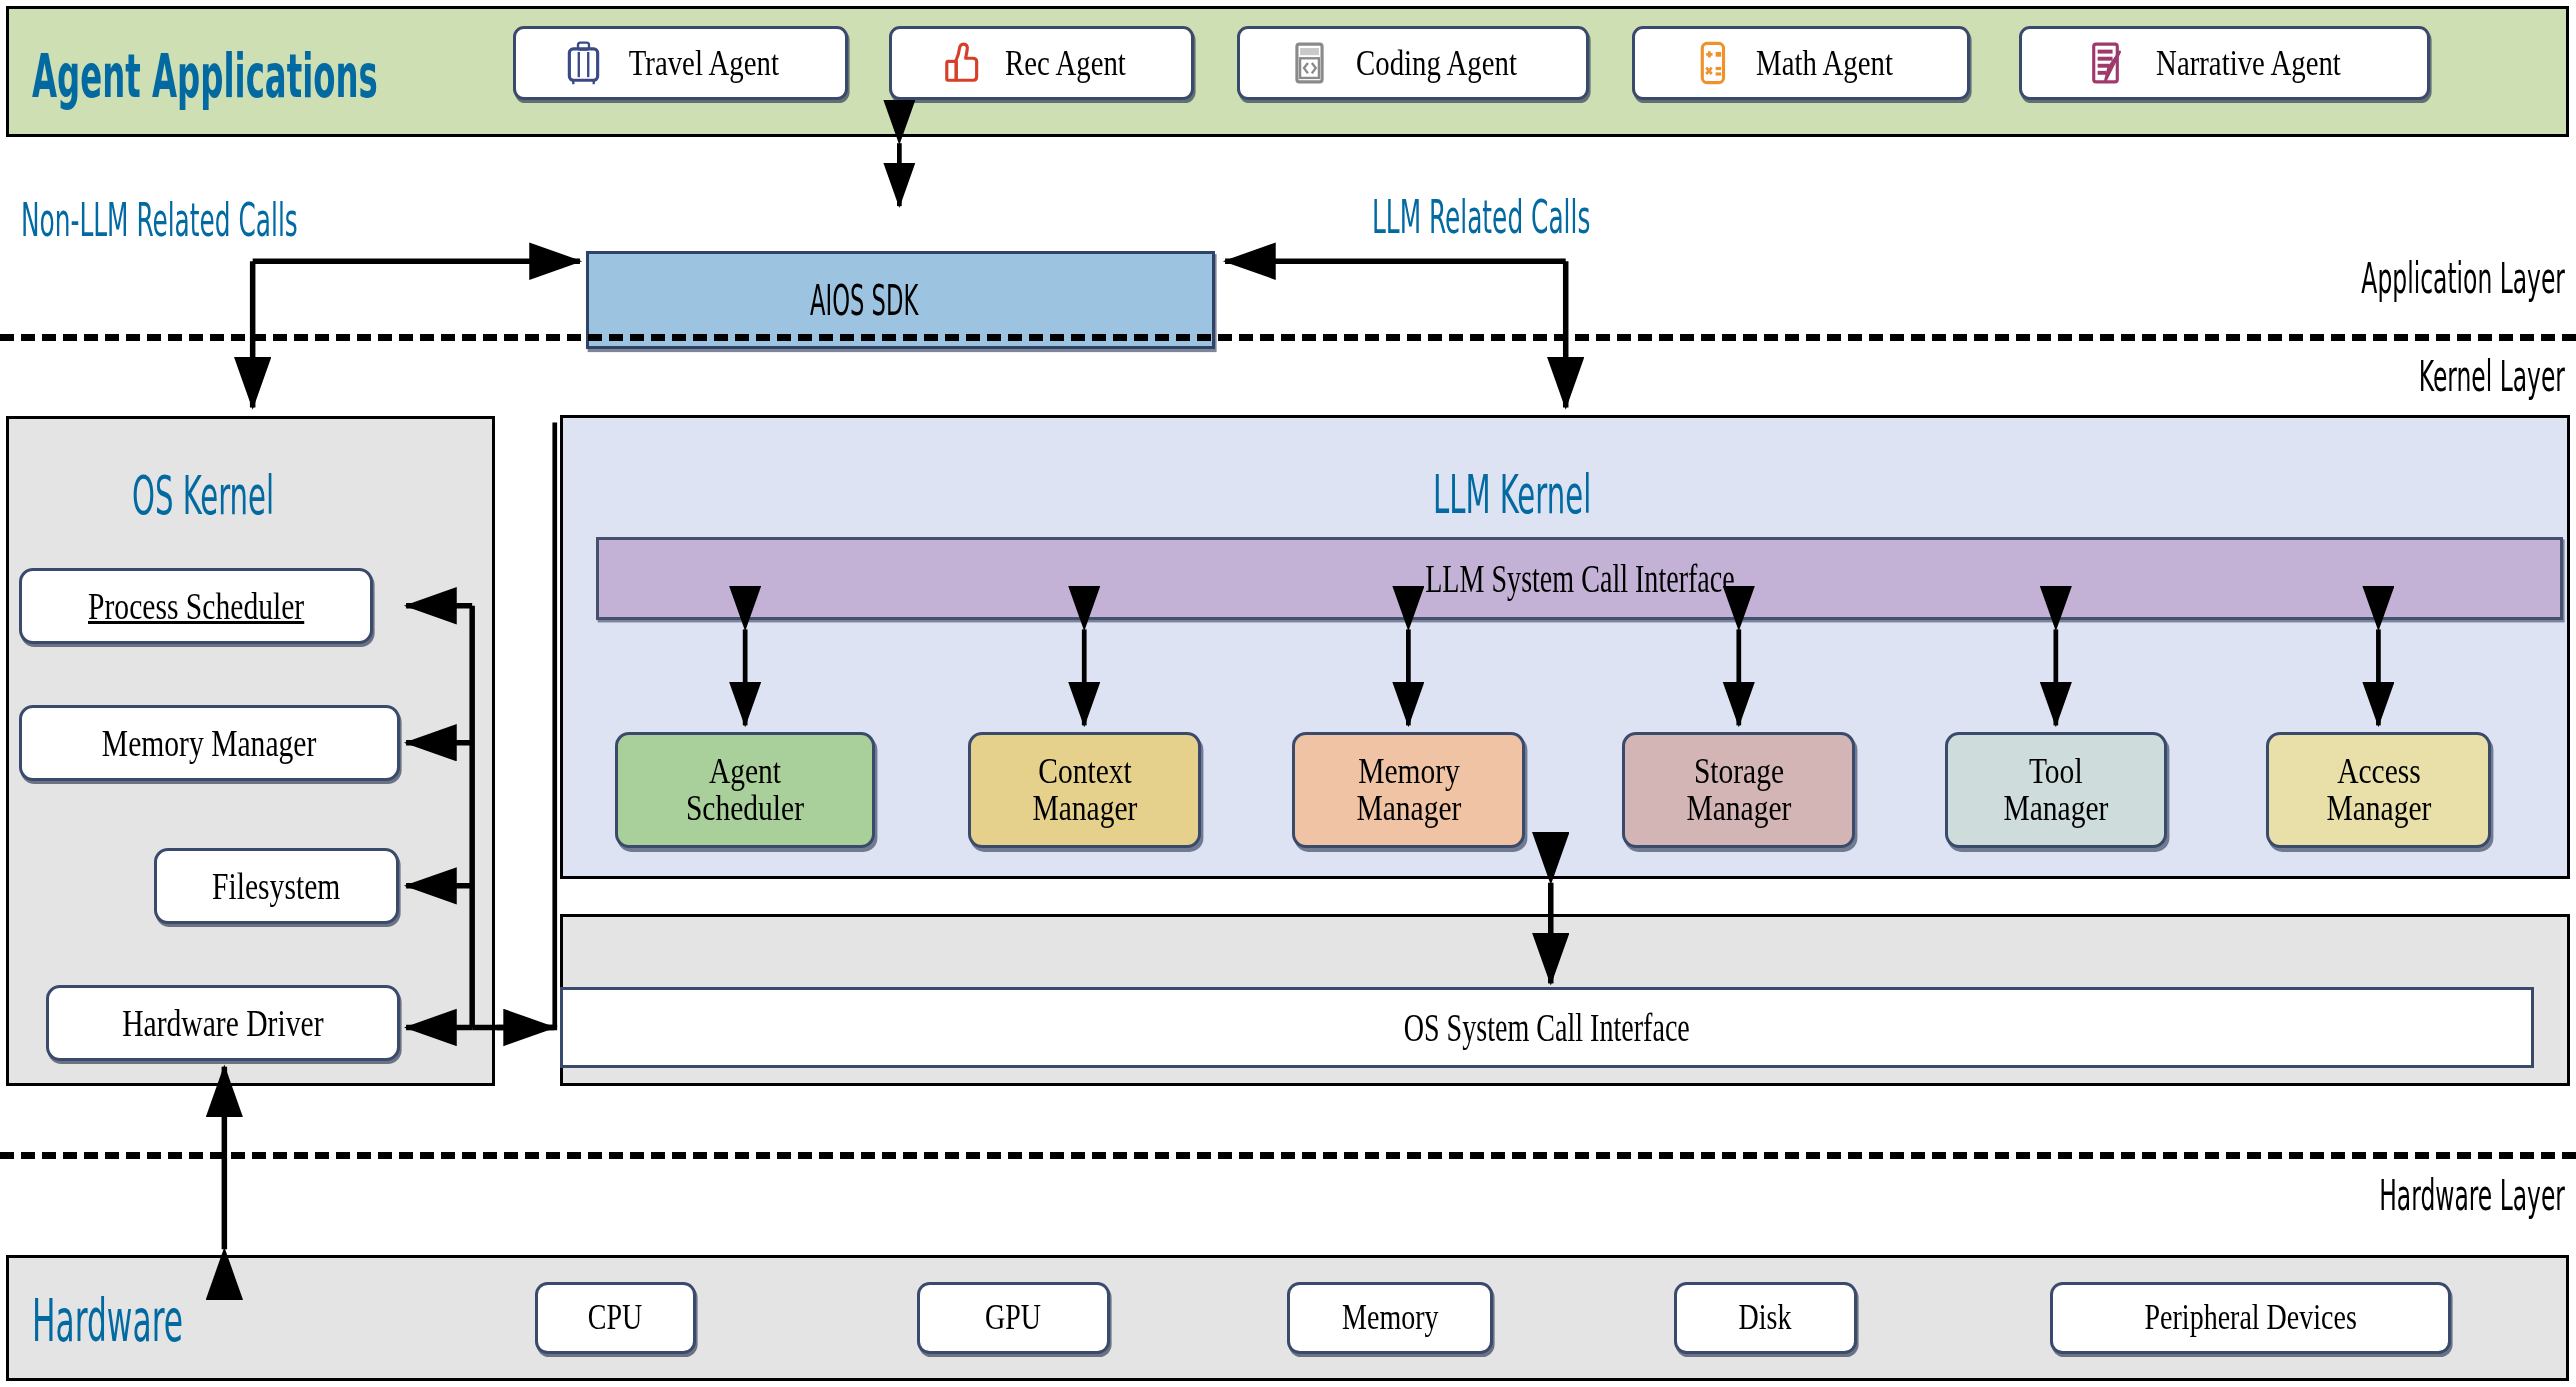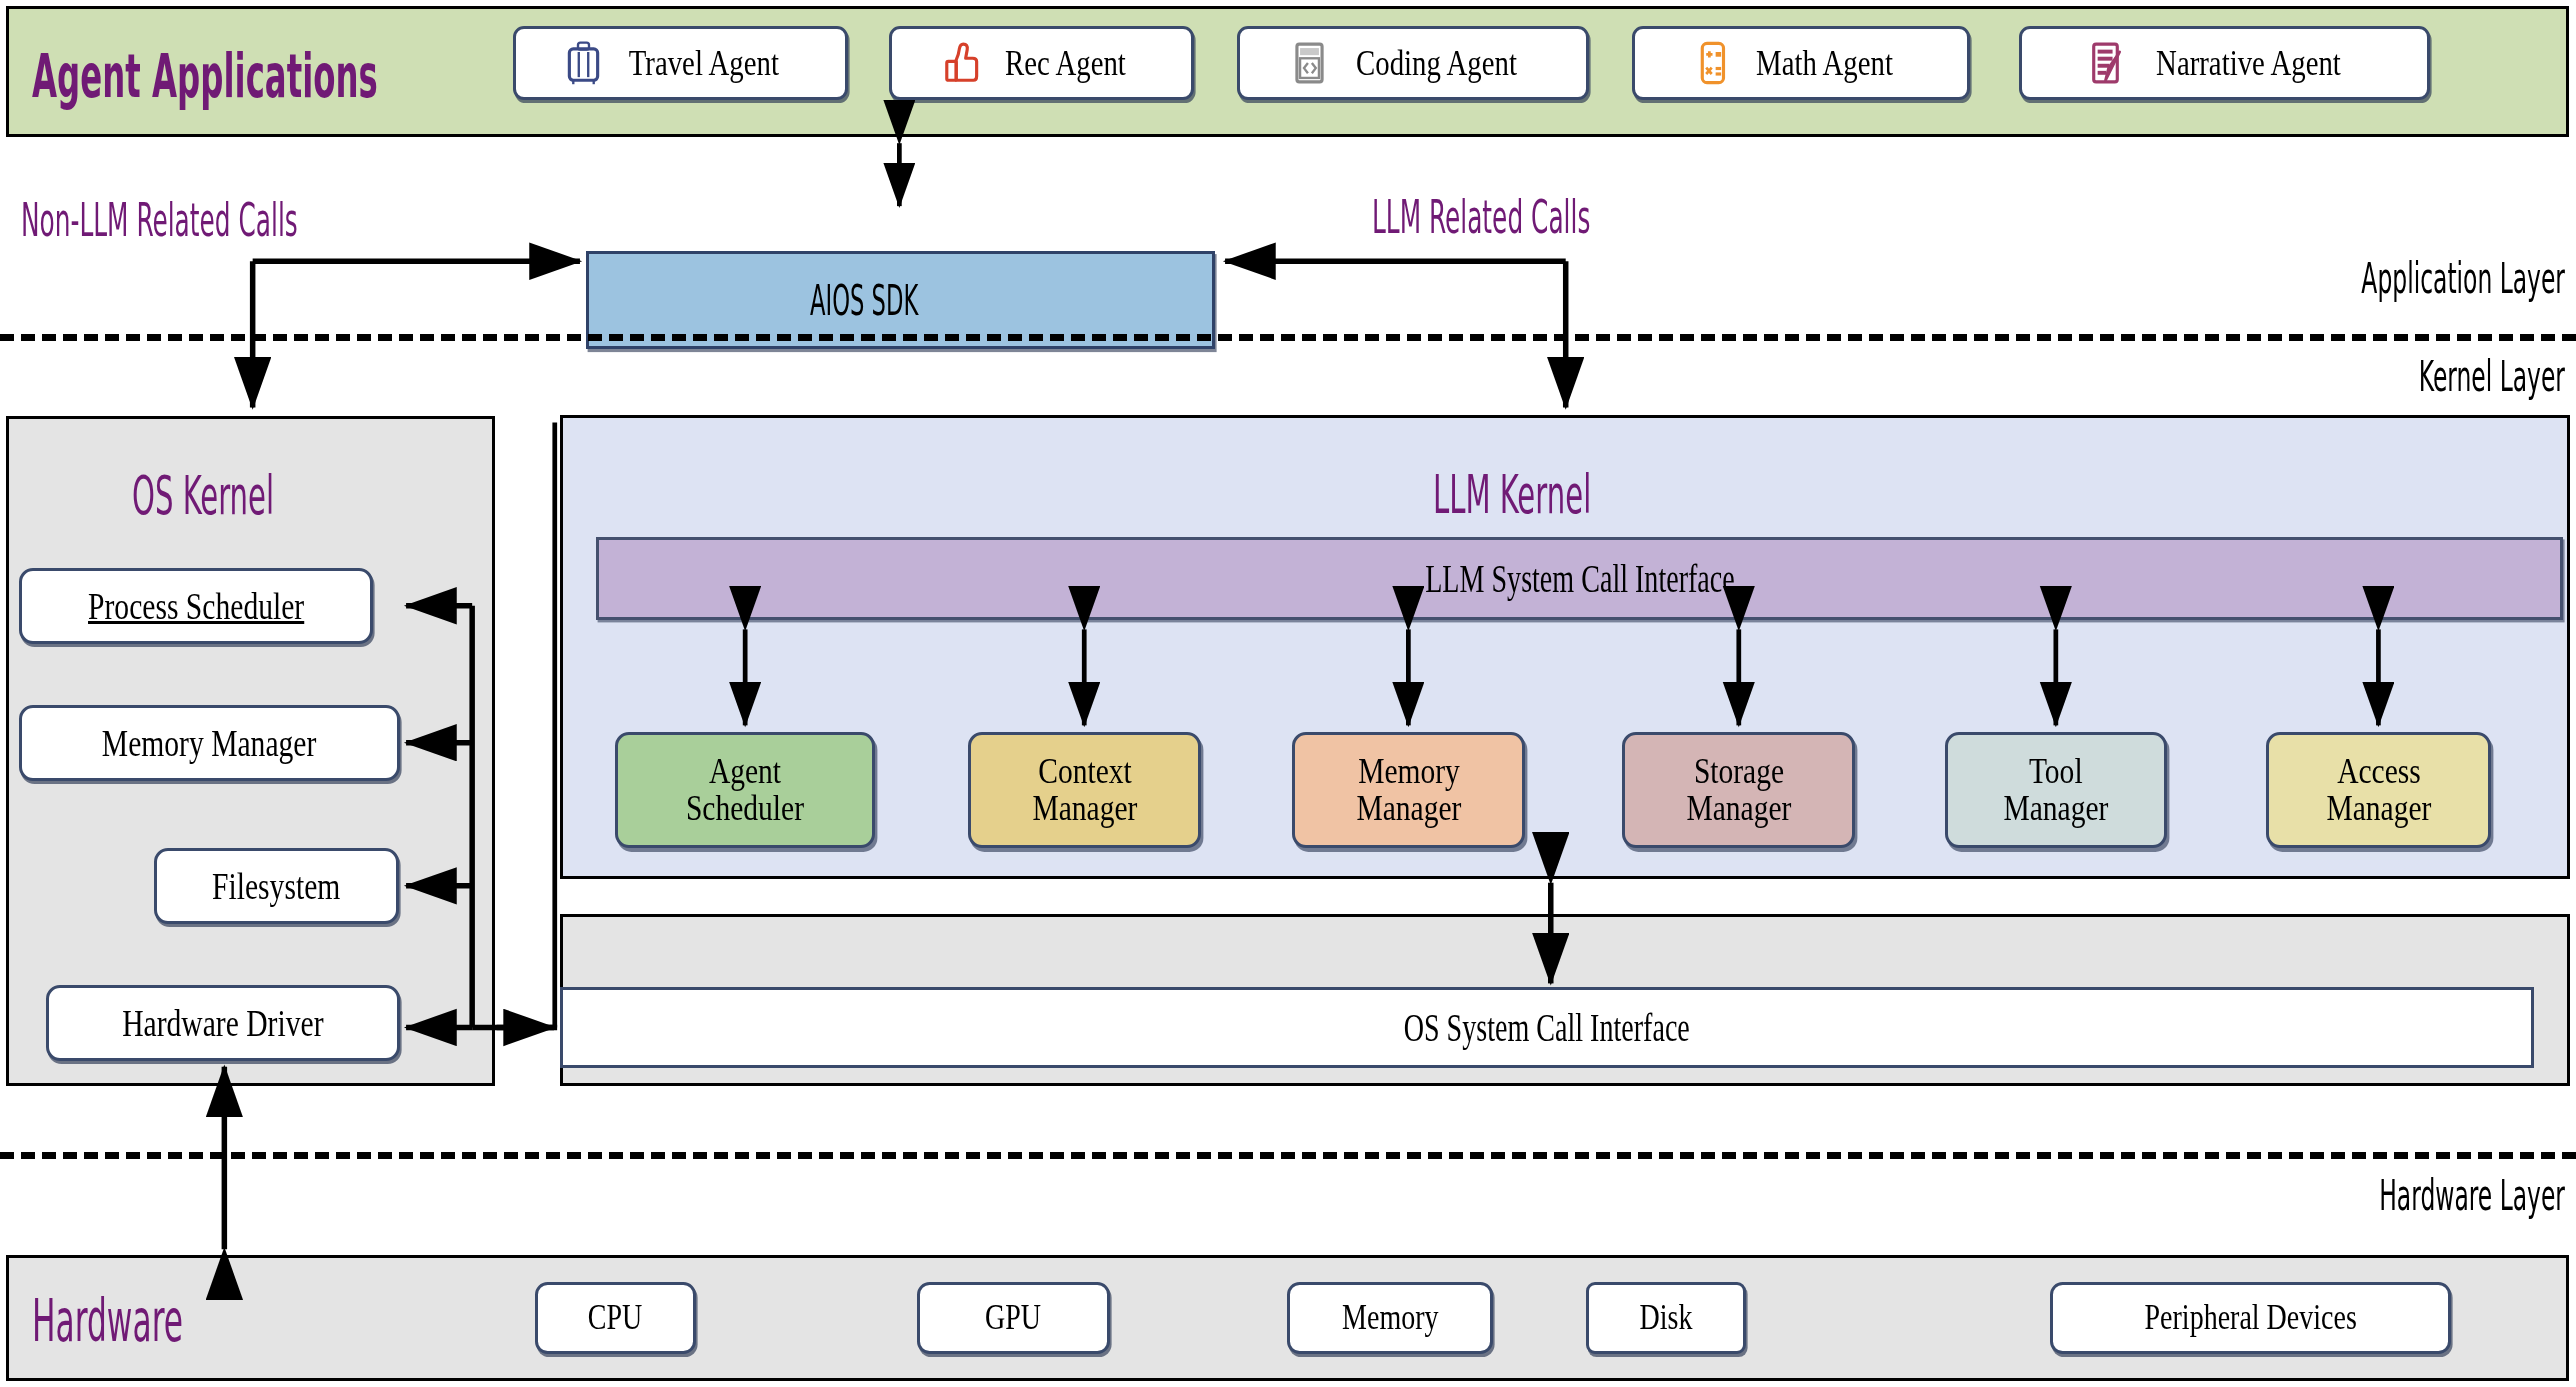--- a/index.html
+++ b/index.html
@@ -87,21 +87,21 @@
     background:#ffffff;border:3.1px solid #3a4a6b;
     display:flex;align-items:center;justify-content:center;
   }
   #osSci .lbl{font-size:39px;color:#000;}
 
   
   .hwchip{height:72px;border-radius:12.6px;top:1282px;}
   .hwchip .lbl{font-size:35px;}
 
   
-  .txt{color:#701a75;white-space:nowrap;text-decoration:underline;}
+  .txt{color:#0369a1;white-space:nowrap;text-decoration:underline;}
 
   
   .dash{border-top:7px dashed #000;height:0;}
 
   
   svg.ov{position:absolute;left:0;top:0;width:2576px;height:1387px;pointer-events:none;}
 </style>
 </head>
 <body>
 
@@ -260,21 +260,21 @@
 
   <div class="abs chip hwchip" style="left:535px;width:161px;">
     <span class="lbl">CPU</span>
   </div>
   <div class="abs chip hwchip" style="left:917px;width:193px;">
     <span class="lbl">GPU</span>
   </div>
   <div class="abs chip hwchip" style="left:1287px;width:206px;">
     <span class="lbl">Memory</span>
   </div>
-  <div class="abs chip hwchip" style="left:1586px;width:160px;border-radius:9px;">
+  <div class="abs chip hwchip" style="left:1674px;width:183px;">
     <span class="lbl">Disk</span>
   </div>
   <div class="abs chip hwchip" style="left:2050px;width:401px;">
     <span class="lbl">Peripheral Devices</span>
   </div>
 
   <svg class="ov" viewBox="0 0 3274 1763" width="2576" height="1387">
     <defs>
       <marker id="ah" markerWidth="10" markerHeight="10" refX="8.6" refY="3.2" orient="auto" markerUnits="strokeWidth">
         <path d="M0,0 L0,6.4 L9,3.2 z" fill="#000"></path>

